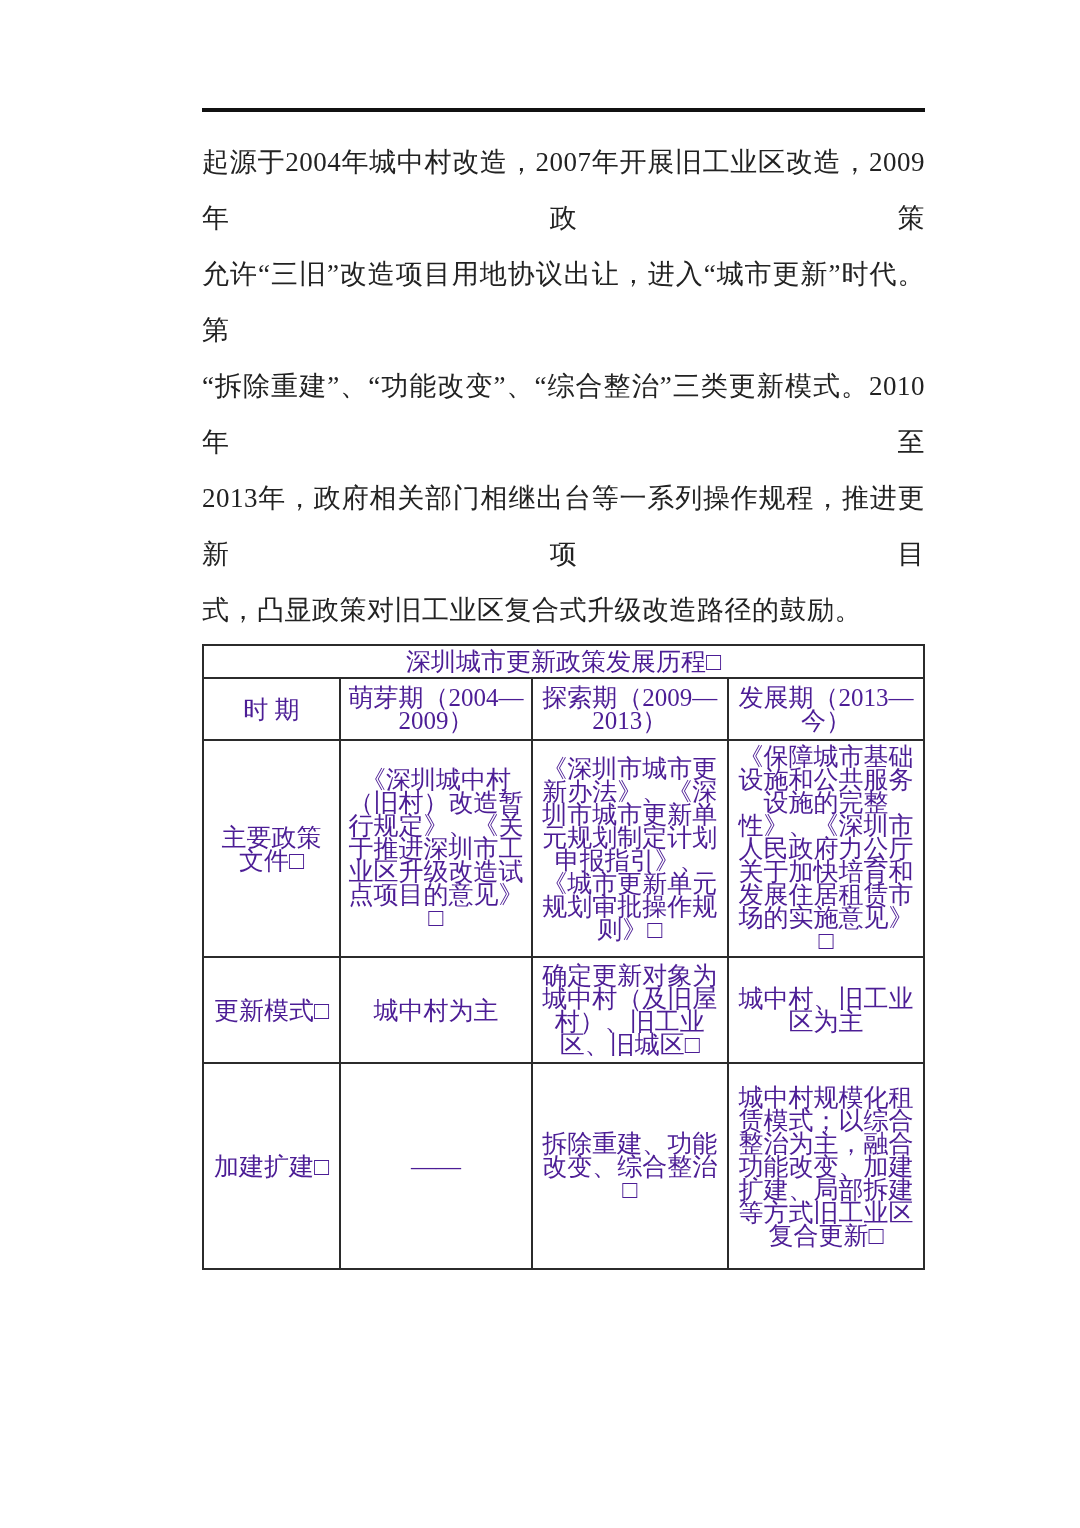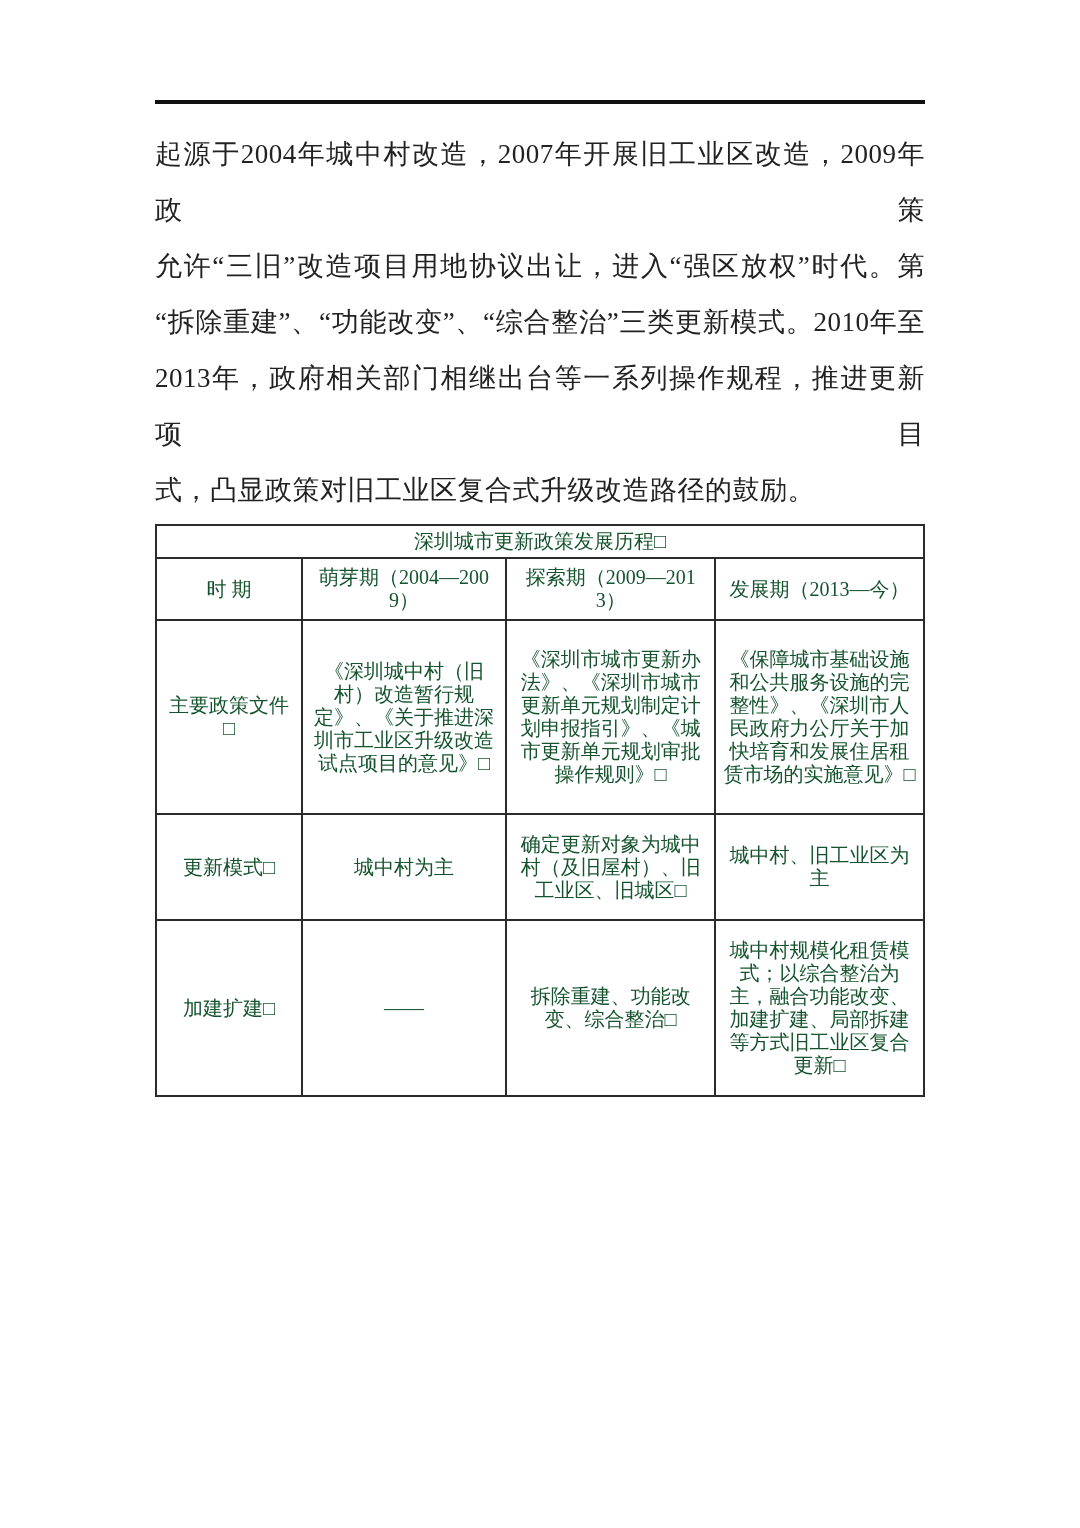--- a/index.html
+++ b/index.html
@@ -10,21 +10,22 @@
     position: relative;
     width: 1080px;
     height: 1528px;
     margin: 0 auto;
     background: #ffffff;
     color: #1f1f1f;
     overflow: hidden;
   }
 
   .content {
-    padding: 0 155px;
+    padding: 8px 155px;
+    margin-left: 47px;
   }
 
   .top-rule {
     margin-top: 100px;
     height: 4px;
     background: #111111;
     width: 100%;
   }
 
   
@@ -43,50 +44,50 @@
   .intro-line.last {
     text-align-last: left;
   }
 
   
   table.policy-table {
     width: 100%;
     border-collapse: collapse;
     table-layout: fixed;
     margin-top: 6px;
-    font-size: 20px;
+    font-size: 25px;
     line-height: 23px;
-    color: #14532d;
+    color: #4c1d95;
   }
   table.policy-table td {
     border: 2px solid #2b2b2b;
     text-align: center;
     vertical-align: middle;
     padding: 4px 6px;
     word-break: break-all;
   }
   tr.title-row td    { height: 32px; }
   tr.header-row td   { height: 62px; }
   tr.row-docs td     { height: 194px; }
   tr.row-control td  { height: 88px; }
   tr.row-target td   { height: 106px; }
   tr.row-highlight td{ height: 112px; }
-  tr.row-mode td     { height: 176px; }
+  tr.row-mode td     { height: 206px; }
 </style>
 </head>
 <body>
 
 <div class="page">
   <div class="content">
 
     <div class="top-rule"></div>
 
     <div class="intro">
       <div class="intro-line">起源于2004年城中村改造，2007年开展旧工业区改造，2009年政策</div>
-      <div class="intro-line">允许“三旧”改造项目用地协议出让，进入“强区放权”时代。第</div>
+      <div class="intro-line">允许“三旧”改造项目用地协议出让，进入“城市更新”时代。第</div>
       <div class="intro-line">“拆除重建”、“功能改变”、“综合整治”三类更新模式。2010年至</div>
       <div class="intro-line">2013年，政府相关部门相继出台等一系列操作规程，推进更新项目</div>
       <div class="intro-line last">式，凸显政策对旧工业区复合式升级改造路径的鼓励。</div>
     </div>
 
     <table class="policy-table">
       <colgroup>
         <col style="width:19%">
         <col style="width:26.6%">
         <col style="width:27.2%">

